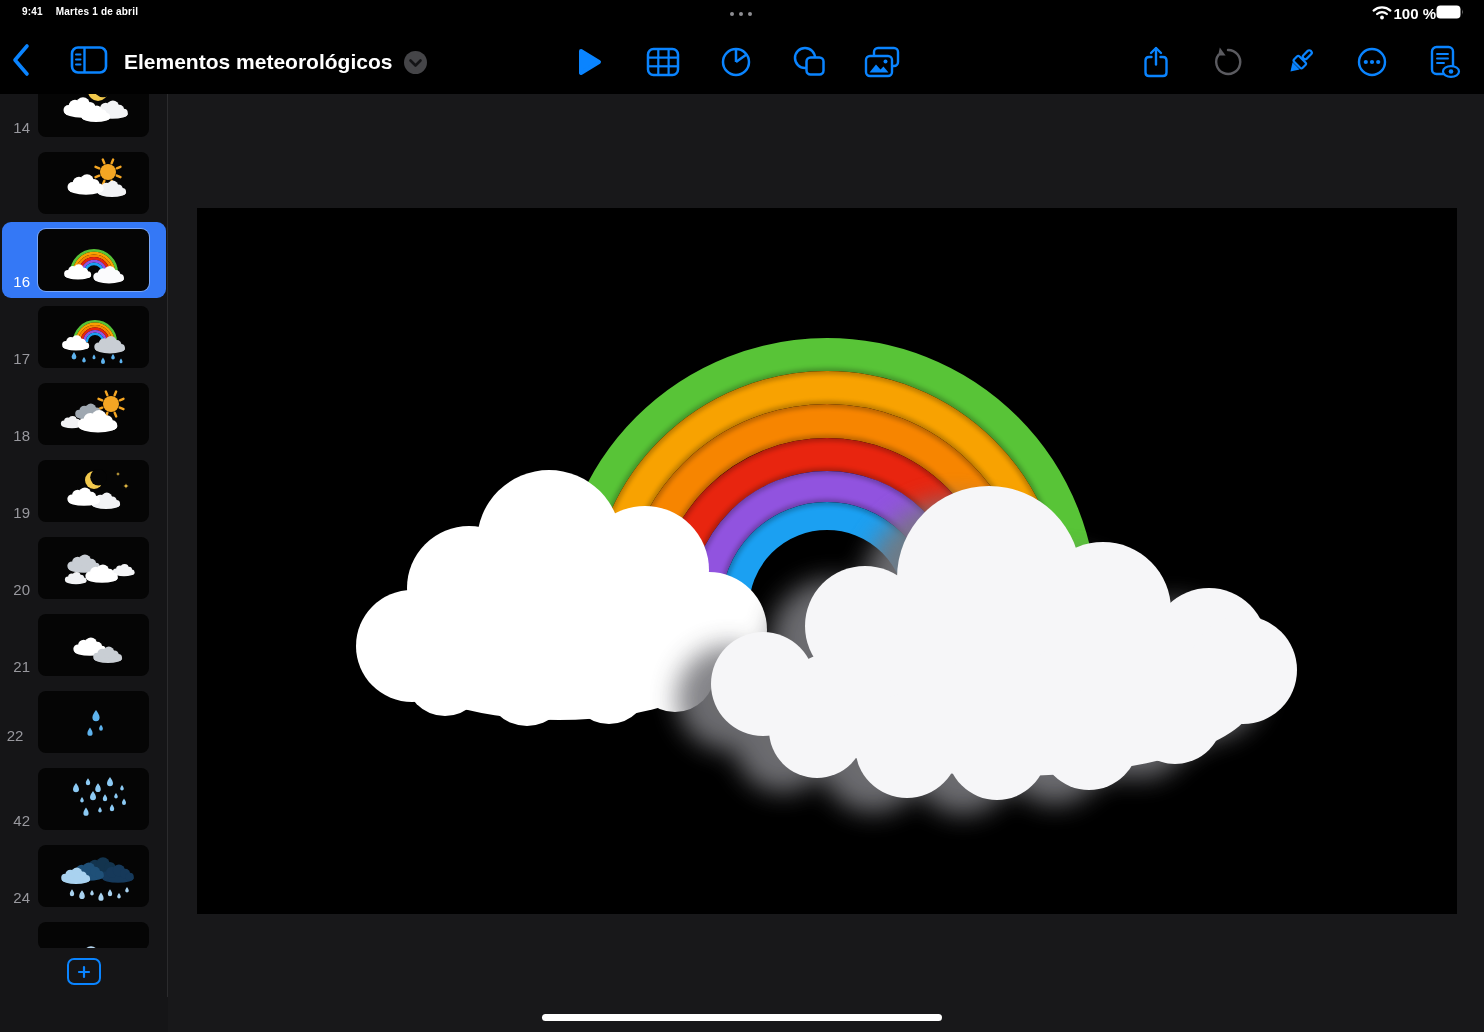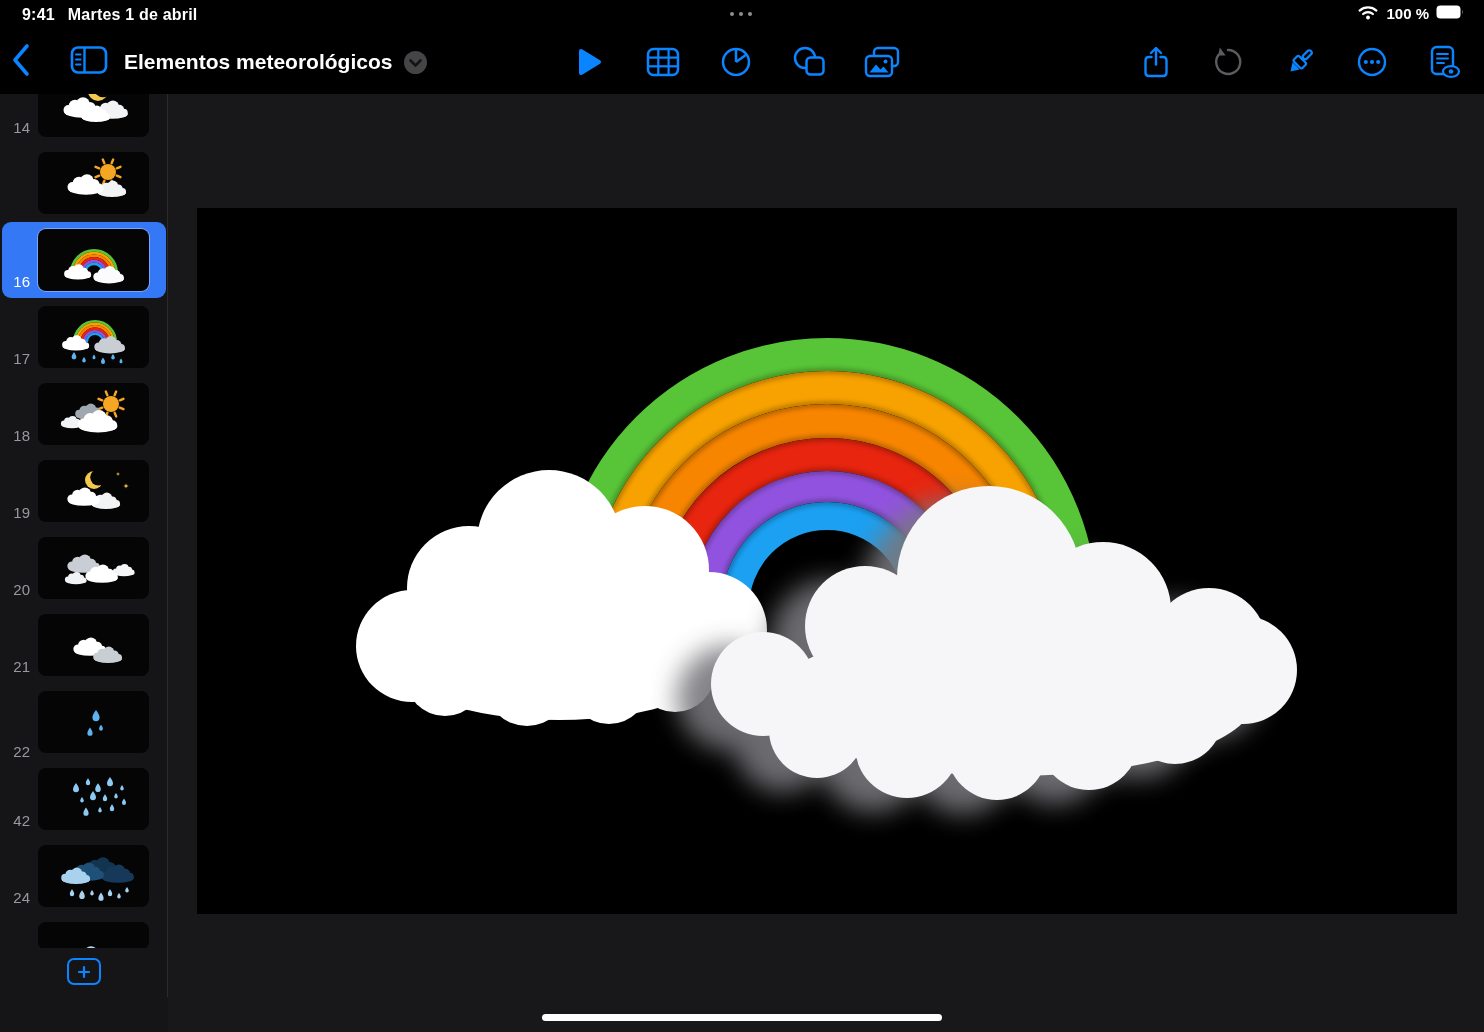--- a/index.html
+++ b/index.html
@@ -1,24 +1,24 @@
 <!DOCTYPE html>
 <html><head>
 <meta charset="utf-8">
 <style>
   * { margin:0; padding:0; box-sizing:border-box; }
   html,body { width:1484px; height:1032px; background:#000; overflow:hidden;
     font-family:"Liberation Sans","DejaVu Sans",sans-serif; -webkit-user-select:none; user-select:none; }
 
   
   #statusbar { position:absolute; top:0; left:0; width:1484px; height:30px; background:#000; color:#fff; }
-  #sb-left { position:absolute; left:22px; top:6px; display:flex; gap:13px; font-size:16px; font-weight:600; letter-spacing:.2px; }
+  #sb-left { position:absolute; left:22px; top:6px; display:flex; gap:13px; font-size:10px; font-weight:600; letter-spacing:.2px; }
   #sb-dots { position:absolute; left:730px; top:12px; display:flex; gap:5px; }
   #sb-dots i { width:4px; height:4px; border-radius:50%; background:#8E8E93; display:block; }
-  #sb-right { position:absolute; right:20px; top:4px; display:flex; align-items:center; gap:7px; font-size:15px; font-weight:600; }
+  #sb-right { position:absolute; right:20px; top:4px; display:flex; align-items:center; font-size:15px; font-weight:600; }
 
   
   #toolbar { position:absolute; top:30px; left:0; width:1484px; height:64px; background:#000; }
   #tb-left { position:absolute; left:10px; top:0; height:64px; display:flex; align-items:center; }
   #doc-title { color:#fff; font-size:21px; font-weight:700; margin-left:16px; white-space:nowrap; }
   #title-chip { width:23px; height:23px; border-radius:50%; background:#454548; margin-left:12px;
     display:flex; align-items:center; justify-content:center; cursor:pointer; }
   #tb-center { position:absolute; left:570px; top:0; height:64px; display:flex; align-items:center; }
   #tb-center .icbtn { width:40px; margin-right:33px; display:flex; justify-content:center; cursor:pointer; }
   #tb-right { position:absolute; right:20px; top:0; height:64px; display:flex; align-items:center; }
@@ -406,21 +406,21 @@
             <div class="slide-num" style="top: 44px;">21</div>
           </div>
           <div class="slide-item" style="top: 597px; height: 77px;">
             <div class="thumb">
               <svg width="111" height="62" viewBox="0 0 111 62">
                 <path d="M0,-1.7 C0.55,-0.9 1,-0.25 1,0.45 A1,1 0 1,1 -1,0.45 C-1,-0.25 -0.55,-0.9 0,-1.7 Z" transform="translate(58,25) scale(3.6)" fill="#5EB3EE"></path>
                 <path d="M0,-1.7 C0.55,-0.9 1,-0.25 1,0.45 A1,1 0 1,1 -1,0.45 C-1,-0.25 -0.55,-0.9 0,-1.7 Z" transform="translate(52,41) scale(2.6)" fill="#5EB3EE"></path>
                 <path d="M0,-1.7 C0.55,-0.9 1,-0.25 1,0.45 A1,1 0 1,1 -1,0.45 C-1,-0.25 -0.55,-0.9 0,-1.7 Z" transform="translate(63,37) scale(1.9)" fill="#5EB3EE"></path>
               </svg>
             </div>
-            <div class="slide-num" style="top: 52px;">22</div>
+            <div class="slide-num" style="top: 36px; text-align: center;">22</div>
           </div>
           <div class="slide-item" style="top: 674px; height: 77px;">
             <div class="thumb">
               <svg width="111" height="62" viewBox="0 0 111 62">
                 <path d="M0,-1.7 C0.55,-0.9 1,-0.25 1,0.45 A1,1 0 1,1 -1,0.45 C-1,-0.25 -0.55,-0.9 0,-1.7 Z" transform="translate(38,20) scale(3)" fill="#8CCAF4"></path>
                 <path d="M0,-1.7 C0.55,-0.9 1,-0.25 1,0.45 A1,1 0 1,1 -1,0.45 C-1,-0.25 -0.55,-0.9 0,-1.7 Z" transform="translate(50,14) scale(2.2)" fill="#8CCAF4"></path>
                 <path d="M0,-1.7 C0.55,-0.9 1,-0.25 1,0.45 A1,1 0 1,1 -1,0.45 C-1,-0.25 -0.55,-0.9 0,-1.7 Z" transform="translate(60,20) scale(2.8)" fill="#8CCAF4"></path>
                 <path d="M0,-1.7 C0.55,-0.9 1,-0.25 1,0.45 A1,1 0 1,1 -1,0.45 C-1,-0.25 -0.55,-0.9 0,-1.7 Z" transform="translate(72,14) scale(3)" fill="#8CCAF4"></path>
                 <path d="M0,-1.7 C0.55,-0.9 1,-0.25 1,0.45 A1,1 0 1,1 -1,0.45 C-1,-0.25 -0.55,-0.9 0,-1.7 Z" transform="translate(84,20) scale(1.8)" fill="#8CCAF4"></path>
                 <path d="M0,-1.7 C0.55,-0.9 1,-0.25 1,0.45 A1,1 0 1,1 -1,0.45 C-1,-0.25 -0.55,-0.9 0,-1.7 Z" transform="translate(44,32) scale(1.8)" fill="#8CCAF4"></path>

